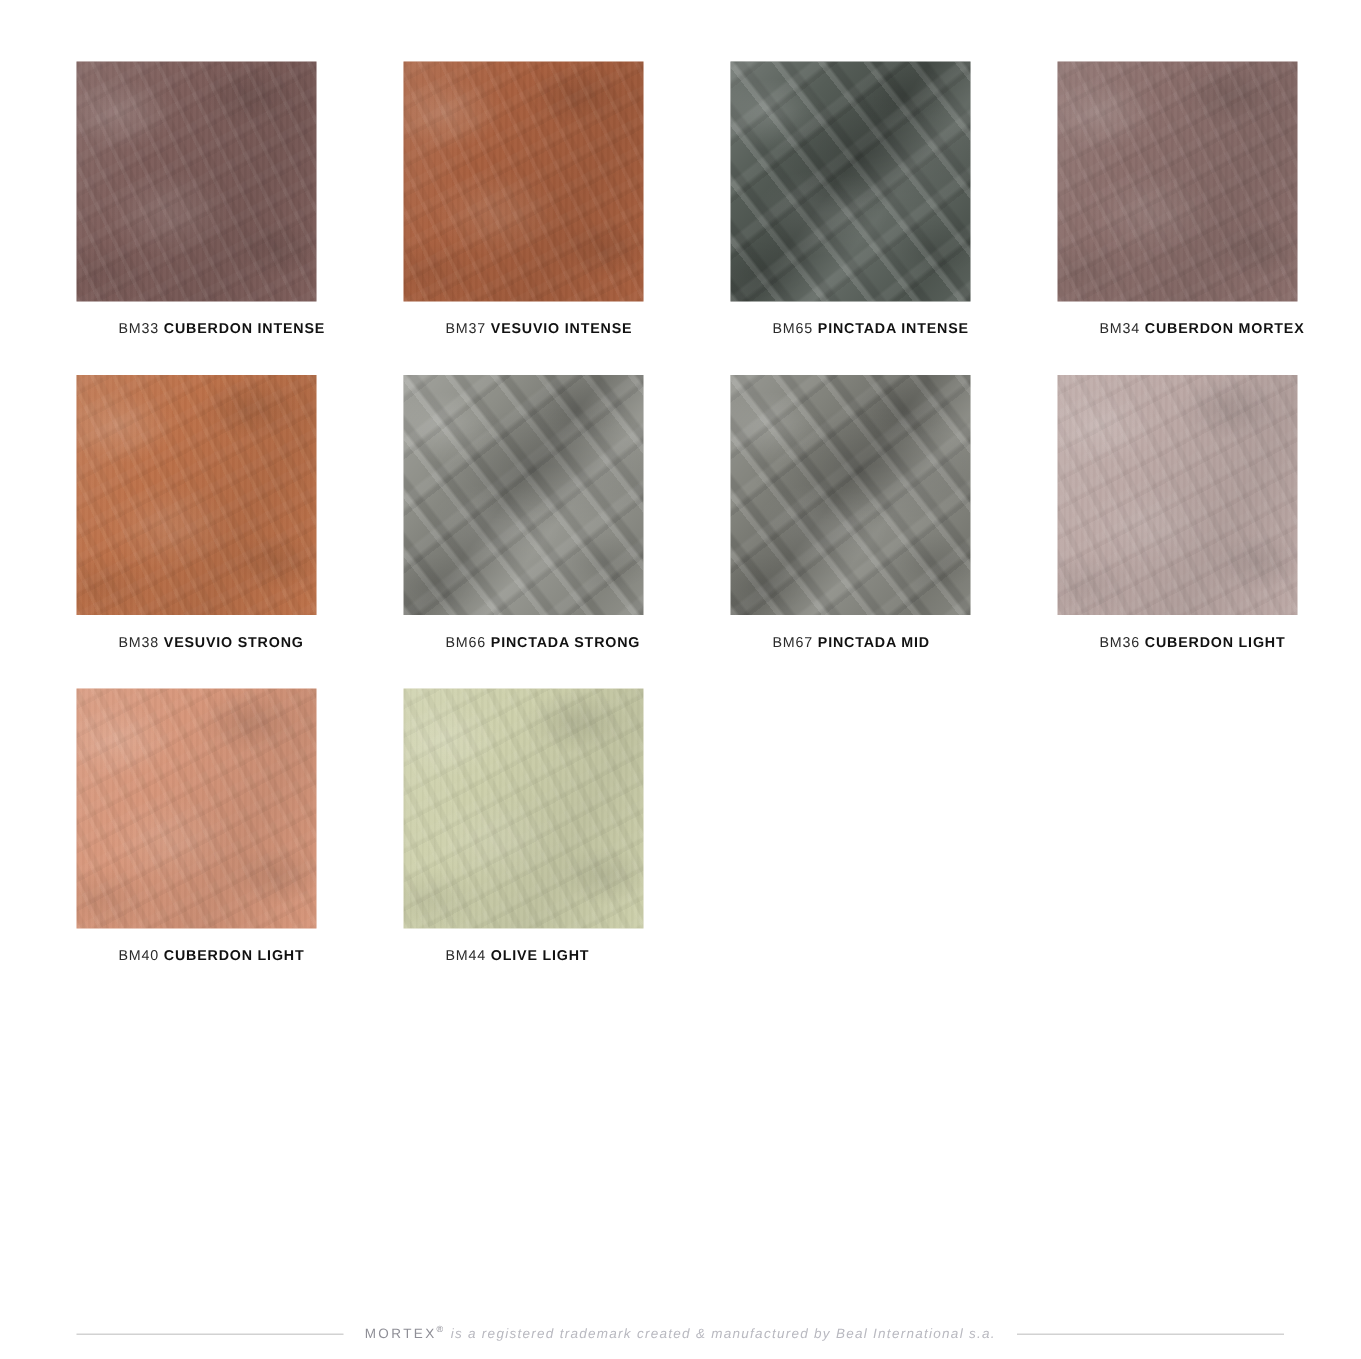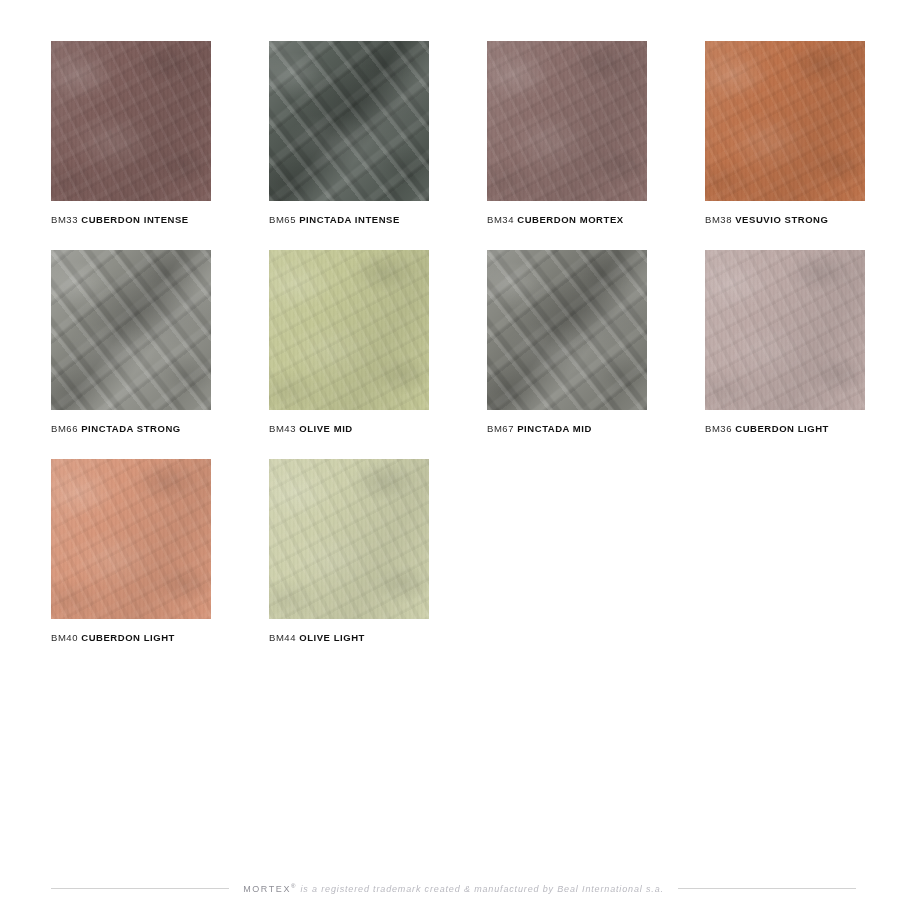--- a/index.html
+++ b/index.html
@@ -131,20 +131,21 @@
         rgba(255,255,255,0.00) 26px),
       linear-gradient(96deg, rgba(0,0,0,0.10) 0%, rgba(255,255,255,0.10) 40%, rgba(0,0,0,0.09) 72%, rgba(255,255,255,0.06) 100%);
   }
 
   .swatch-label {
     margin-top: 13px;
     font-size: 9.5px;
     letter-spacing: 0.55px;
     color: #1b1b1b;
     white-space: nowrap;
+    margin-left: 28px;
   }
 
   .swatch-code {
     font-weight: 400;
     color: #2b2b2b;
   }
 
   .swatch-name {
     font-weight: 700;
     color: #111111;
@@ -200,20 +201,31 @@
         <div class="grain-a"></div>
         <div class="grain-b"></div>
         <div class="grain-c"></div>
       </div>
       <div class="swatch-label">
         <span class="swatch-code">BM33</span>
         <span class="swatch-name">CUBERDON INTENSE</span>
       </div>
     </div>
 
+    <div class="swatch-cell">
+      <div class="swatch-chip" style="background-color: rgb(168, 95, 62);">
+        <div class="grain-a"></div>
+        <div class="grain-b"></div>
+        <div class="grain-c"></div>
+      </div>
+      <div class="swatch-label">
+        <span class="swatch-code">BM37</span>
+        <span class="swatch-name">VESUVIO INTENSE</span>
+      </div>
+    </div>
 
 
     <div class="swatch-cell">
       <div class="swatch-chip veined" style="background-color: rgb(82, 90, 84);">
         <div class="grain-a"></div>
         <div class="grain-b"></div>
         <div class="grain-c"></div>
       </div>
       <div class="swatch-label">
         <span class="swatch-code">BM65</span>
@@ -253,31 +265,20 @@
         <div class="grain-c"></div>
       </div>
       <div class="swatch-label">
         <span class="swatch-code">BM66</span>
         <span class="swatch-name">PINCTADA STRONG</span>
       </div>
     </div>
 
 
 
-    <div class="swatch-cell">
-      <div class="swatch-chip" style="background-color: rgb(195, 199, 149);">
-        <div class="grain-a"></div>
-        <div class="grain-b"></div>
-        <div class="grain-c"></div>
-      </div>
-      <div class="swatch-label">
-        <span class="swatch-code">BM43</span>
-        <span class="swatch-name">OLIVE MID</span>
-      </div>
-    </div>
 
     <div class="swatch-cell">
       <div class="swatch-chip veined" style="background-color: rgb(127, 128, 121);">
         <div class="grain-a"></div>
         <div class="grain-b"></div>
         <div class="grain-c"></div>
       </div>
       <div class="swatch-label">
         <span class="swatch-code">BM67</span>
         <span class="swatch-name">PINCTADA MID</span>

